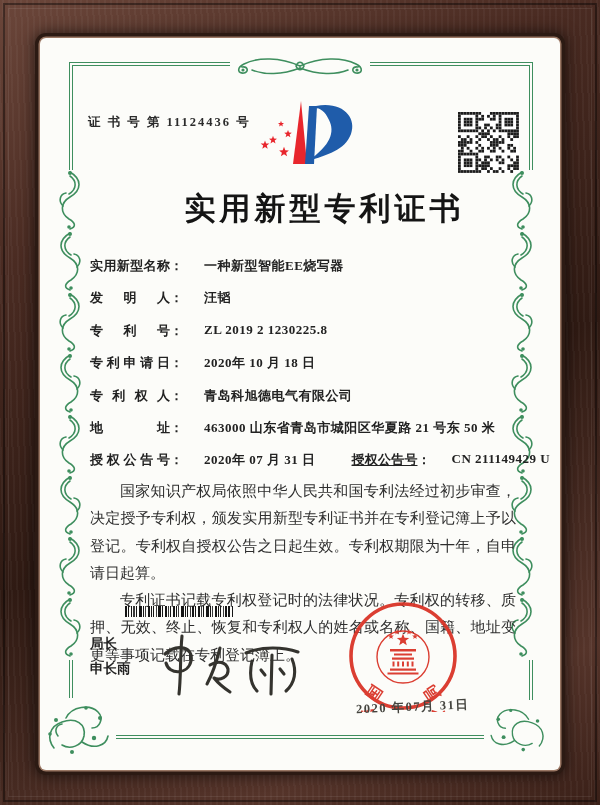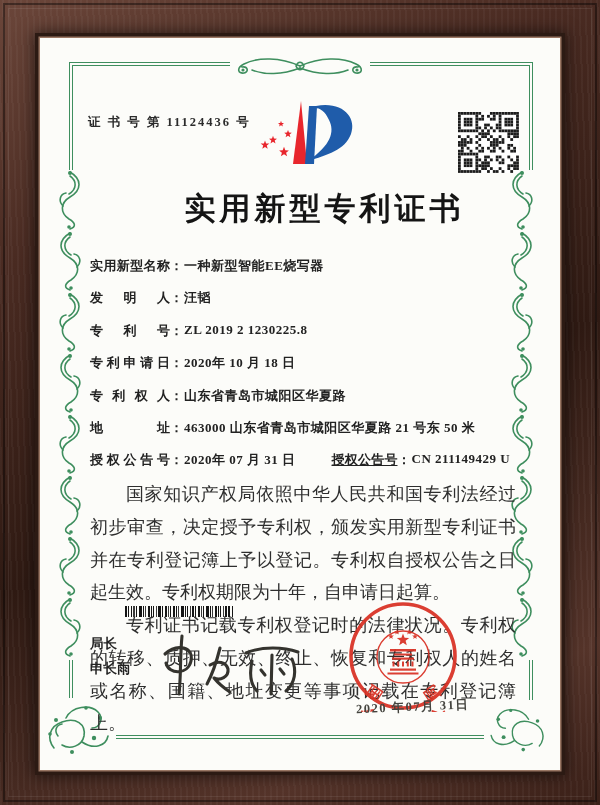--- a/index.html
+++ b/index.html
@@ -16,20 +16,21 @@
       repeating-linear-gradient(88deg, rgba(255,255,255,.035) 0 2px, rgba(0,0,0,0) 2px 6px),
       linear-gradient(155deg,#6b463a 0%,#4a2b22 25%,#2f1a13 55%,#55342a 85%,#3a2018 100%);
   }
   .wood::before { content:''; position:absolute; inset:3px; border:2px solid rgba(0,0,0,.4); }
   .wood::after  { content:''; position:absolute; inset:8px; border:1px solid rgba(255,255,255,.08); }
   
   .paper {
     position:absolute; left:40px; top:38px; right:40px; bottom:35px;
     background:#fcfcf9;
     box-shadow:0 0 0 1.5px #9a7764, 0 0 0 5px #2c1a13, 0 0 14px 6px rgba(0,0,0,.55);
+    border-radius:6px;
   }
   .green-frame {
     position:absolute; left:32px; top:27px; width:458px; height:671px;
     border:1px solid #3e8e5e; outline:1px solid #3e8e5e; outline-offset:2px;
   }
   .orn { position:absolute; background:#fcfcf9; }
   .orn svg { display:block; width:100%; height:100%; }
   .orn path { fill:none; stroke:#3e8e5e; stroke-width:1.6; stroke-linecap:round; }
   .orn circle { fill:#3e8e5e; stroke:none; }
   
@@ -41,27 +42,27 @@
   .qr { position:absolute; left:418px; top:74px; width:61px; height:61px; background:#fff; }
   .title {
     position:absolute; left:0; right:0; top:150px; text-align:center;
     font-size:31px; font-weight:bold; letter-spacing:4px; text-indent:4px; color:#141414;padding-left:45px;
   }
   
   .fields { position:absolute; left:50px; right:38px; top:219px; font-size:13px; font-weight:600; color:#222; }
   .field-row { height:32.4px; white-space:nowrap; }
   .flabel { display:inline-block; width:80px; text-align:justify; text-align-last:justify; vertical-align:top; }
   .fcolon { display:inline-block; vertical-align:top; }
-  .fvalue { display:inline-block; margin-left:1px; vertical-align:top; letter-spacing:.5px; }
+  .fvalue { display:inline-block; margin-left:21px; vertical-align:top; letter-spacing:.5px; }
   .pair2 { display:inline-block; margin-left:36px; }
   .pair2 .flabel { width:66px;text-decoration:underline; }
   
   .body-text {
     position:absolute; left:50px; right:44px; top:440px;
-    font-size:18px; line-height:1.82; color:#2e2e2e; text-align:justify; font-weight:500;
+    font-size:15px; line-height:1.82; color:#2e2e2e; text-align:justify; font-weight:500;
   }
   .body-text p { text-indent:2em; }
   
   .barcode { position:absolute; left:85px; top:568px; width:120px; height:11px; }
   .director { position:absolute; left:50px; top:593px; font-size:13.5px; font-weight:600; color:#222; line-height:25px; }
   .signature { position:absolute; left:112px; top:592px; width:168px; height:70px; }
   .signature path { fill:none; stroke:#34332e; stroke-width:3.1; stroke-linecap:round; stroke-linejoin:round; }
   .seal { position:absolute; left:307px; top:562px; width:112px; height:112px; opacity:.94; }
   .seal-date {
     position:absolute; left:316px; top:660px; width:150px;
@@ -413,21 +414,21 @@
     <div class="field-row">
       <span class="flabel">发明人</span><span class="fcolon">：</span><span class="fvalue">汪韬</span>
     </div>
     <div class="field-row">
       <span class="flabel">专利号</span><span class="fcolon">：</span><span class="fvalue">ZL 2019 2 1230225.8</span>
     </div>
     <div class="field-row">
       <span class="flabel">专利申请日</span><span class="fcolon">：</span><span class="fvalue">2020年 10 月 18 日</span>
     </div>
     <div class="field-row">
-      <span class="flabel">专利权人</span><span class="fcolon">：</span><span class="fvalue">山东省青岛市城阳区华夏路</span>
+      <span class="flabel">专利权人</span><span class="fcolon">：</span><span class="fvalue">青岛科旭德电气有限公司</span>
     </div>
     <div class="field-row">
       <span class="flabel">地址</span><span class="fcolon">：</span><span class="fvalue">463000 山东省青岛市城阳区华夏路 21 号东 50 米</span>
     </div>
     <div class="field-row">
       <span class="flabel">授权公告号</span><span class="fcolon">：</span><span class="fvalue">2020年 07 月 31 日</span><span class="pair2"><span class="flabel">授权公告号</span><span class="fcolon">：</span><span class="fvalue">CN 211149429 U</span></span>
     </div>
   </div>
 
   <div class="body-text">

